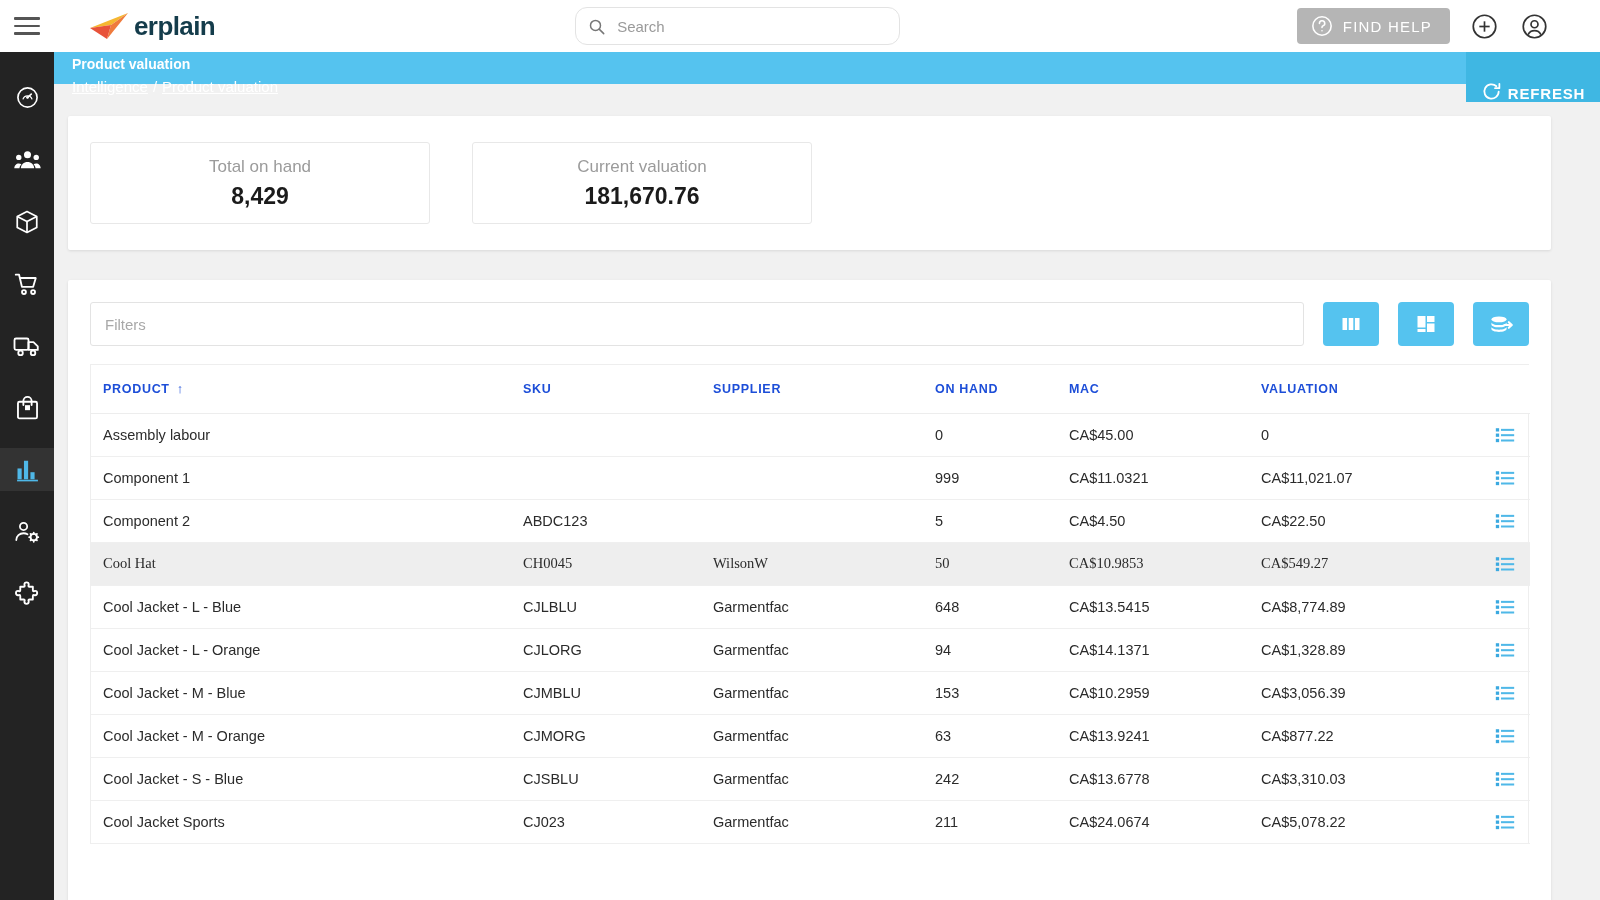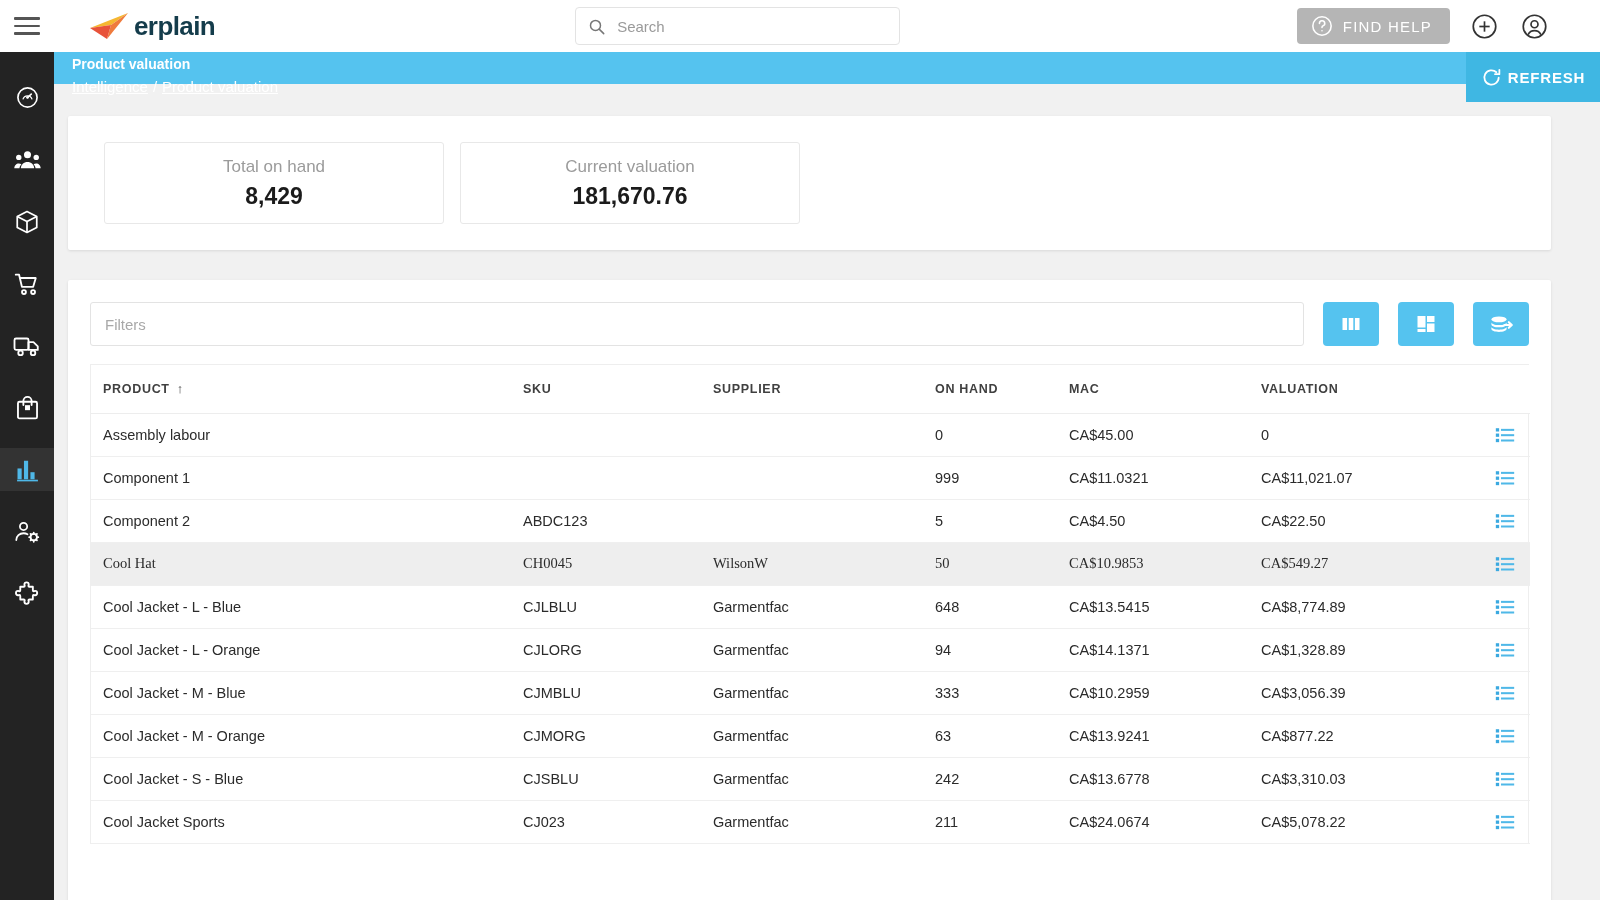--- a/index.html
+++ b/index.html
@@ -20,21 +20,21 @@
     width:54px; height:52px; display:flex; flex-direction:column;
     align-items:center; justify-content:center; gap:5px; cursor:pointer;
   }
   .hamburger span{ display:block; width:26px; height:2.5px; background:#555; border-radius:1px; }
 
   .logo-wrap{ display:flex; align-items:center; margin-left:34px; gap:4px; }
   .logo-text{ font-size:26px; font-weight:700; color:#143c4b; letter-spacing:-0.6px; }
 
   .search-box{
     position:absolute; left:575px; top:7px; width:325px; height:38px;
-    border:1px solid #e3e3e3; border-radius:4px; background:#fff;
+    border:1px solid #e3e3e3; border-radius:12px; background:#fff;
     display:flex; align-items:center; padding:8px 12px; gap:12px;
   }
   .search-box input{
     border:none; outline:none; font-size:15px; color:#666;
     font-family:"Liberation Sans", sans-serif; background:transparent; width:100%;
   }
   .search-box input::placeholder{ color:#9a9a9a; }
 
   .findhelp{
     position:absolute; right:150px; top:8px; height:36px;
@@ -71,38 +71,38 @@
     font-size:14px; color:#ffffff; font-weight:700;
   }
   .breadcrumb{
     position:absolute; left:18px; top:26px;
     font-size:15px; color:#ffffff;
   }
   .breadcrumb a{ color:#fff; text-decoration:underline; }
   .breadcrumb .sep{ padding:0 5px; text-decoration:none; }
   .refresh-btn{
     position:absolute; right:0; top:0; width:134px; height:50px;
-    background:#3fb7e3; color:#fff; display:flex; align-items:center;
+    background:#3fb7e3; color:#fff; display:flex; align-items:flex-end;
     justify-content:center; gap:6px; font-size:15px; font-weight:700;
     letter-spacing:0.8px; cursor:pointer;
   }
 
   
   .content{
     position:absolute; left:54px; top:102px; width:1546px; height:798px;
     background:#f1f1f1; overflow:hidden;
   }
 
   .card{
     background:#ffffff; border-radius:2px;
     box-shadow:0 1px 3px rgba(0,0,0,0.10);
   }
   .kpi-card{
     position:absolute; left:14px; top:14px; width:1483px; height:134px;
-    padding:26px 0 0 36px; display:flex; gap:16px;
+    padding:26px 0 0 22px; display:flex; gap:42px;
   }
   .kpi{
     width:340px; height:82px; border:1px solid #e8e8e8; border-radius:3px;
     display:flex; flex-direction:column; align-items:center; justify-content:center;
     gap:6px;
   }
   .kpi-label{ font-size:17px; color:#9b9b9b; }
   .kpi-value{ font-size:23px; color:#1b1b1b; font-weight:700; }
 
   .table-card{
@@ -123,21 +123,21 @@
   .tool-btn{
     width:56px; height:44px; background:#55c3ef; border:none; border-radius:4px;
     display:flex; align-items:center; justify-content:center; cursor:pointer;
   }
 
   
   .table-wrap{ margin-top:18px; border:1px solid #eeeeee; border-bottom:none; }
   table{ width:100%; border-collapse:collapse; table-layout:fixed; }
   thead th{
     height:48px; text-align:left; font-size:12.5px; font-weight:700;
-    color:#404040; letter-spacing:0.7px; padding:0 0 0 12px;
+    color:#1d4ed8; letter-spacing:0.7px; padding:0 0 0 12px;
     border-bottom:1px solid #ededed; background:#fff; vertical-align:middle;
   }
   tbody td{
     height:43px; font-size:14.5px; color:#2b2b2b; padding:0 0 0 12px;
     border-bottom:1px solid #efefef; vertical-align:middle;
     white-space:nowrap; overflow:hidden; text-overflow:ellipsis;
   }
   tbody tr.highlight td{ background:#eeeeee;font-family:Liberation Serif, serif; }
   .col-product{ width:420px; }
   .col-sku{ width:190px; }
@@ -476,21 +476,21 @@
   <rect x="2" y="16.2" width="3.6" height="3.6" fill="#3ba9e0"></rect>
   <rect x="7.6" y="16.9" width="14.4" height="2.2" fill="#4fb8e8"></rect>
 </svg>
                 </div>
               </td>
             </tr>
             <tr>
               <td class="col-product">Cool Jacket - M - Blue</td>
               <td class="col-sku">CJMBLU</td>
               <td class="col-supplier">Garmentfac</td>
-              <td class="col-onhand">333</td>
+              <td class="col-onhand">153</td>
               <td class="col-mac">CA$10.2959</td>
               <td class="col-valuation">CA$3,056.39</td>
               <td class="col-action">
                 <div class="row-action">
                   <svg width="22" height="22" viewBox="0 0 24 24">
   <rect x="2" y="4.6" width="3.6" height="3.6" fill="#3ba9e0"></rect>
   <rect x="7.6" y="5.3" width="14.4" height="2.2" fill="#4fb8e8"></rect>
   <rect x="2" y="10.4" width="3.6" height="3.6" fill="#3ba9e0"></rect>
   <rect x="7.6" y="11.1" width="14.4" height="2.2" fill="#4fb8e8"></rect>
   <rect x="2" y="16.2" width="3.6" height="3.6" fill="#3ba9e0"></rect>

